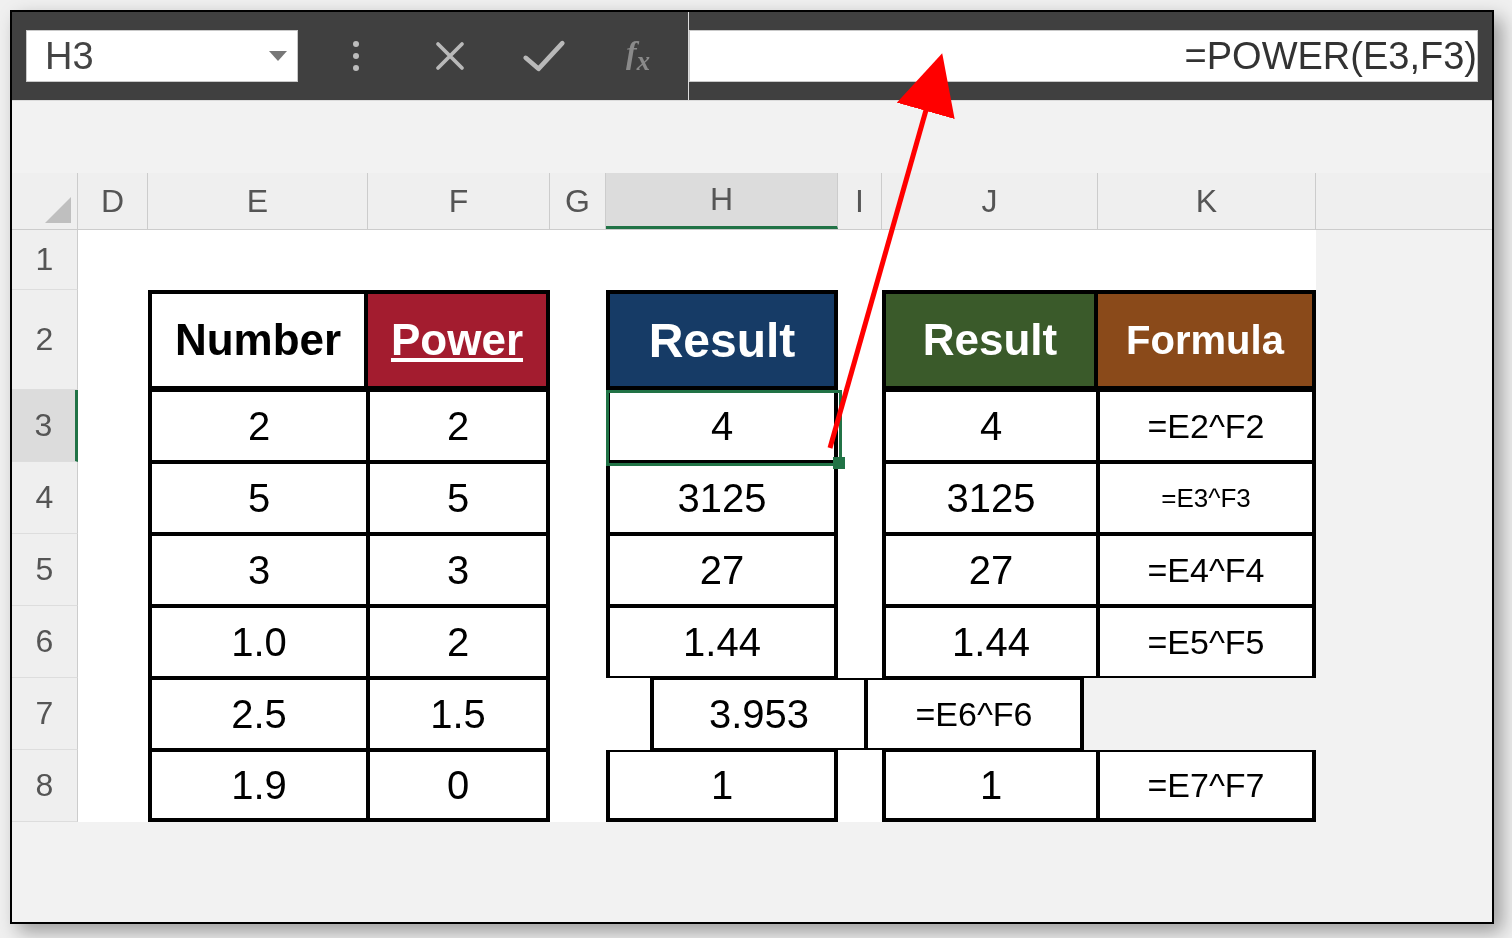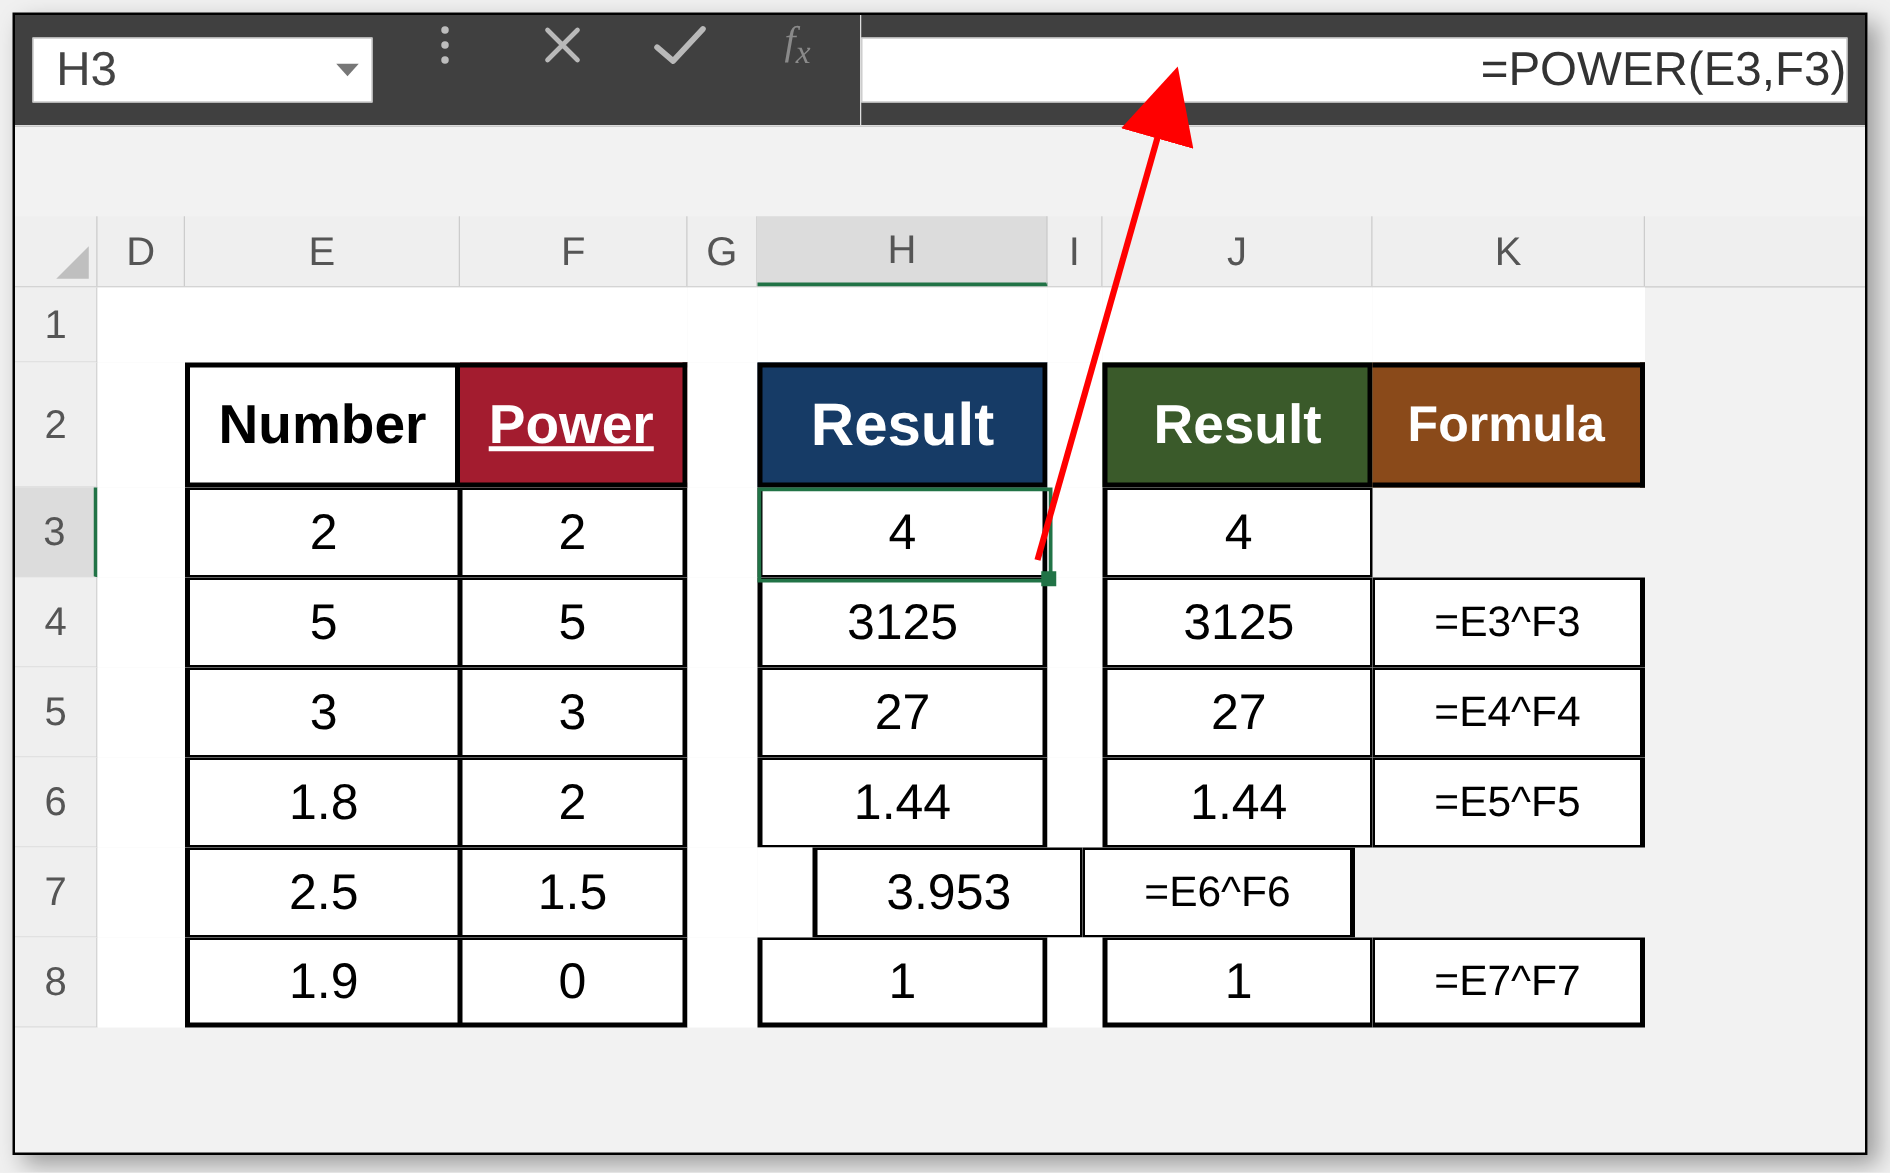--- a/index.html
+++ b/index.html
@@ -50,24 +50,25 @@
     right: 10px;
     top: 50%;
     transform: translateY(-50%);
     width: 0; height: 0;
     border-left: 9px solid transparent;
     border-right: 9px solid transparent;
     border-top: 10px solid #777;
   }
   .btngrp {
     display: flex;
-    align-items: flex-start;
+    align-items: center;
     gap: 46px;
     padding: 0 26px;
     border-right: 1px solid #ddd;
+    font-weight: bold;
   }
   .ico {
     width: 48px; height: 48px;
     display: flex;
     align-items: center;
     justify-content: center;
     color: #b7b7b7;
   }
   .dots { flex-direction: column; gap: 6px; }
   .dots i { display:block; width:6px;height:6px;border-radius:50%;background:#bdbdbd;}
@@ -269,47 +270,48 @@
     <div id="datarows">
         <div class="row">
           <div class="rh active">3</div>
           <div class="cell cD"></div>
           <div class="cell cE data dataL">2</div>
           <div class="cell cF data dataR">2</div>
           <div class="cell cG"></div>
           <div class="cell cH data dataL dataR">4</div>
           <div class="cell cI"></div>
           <div class="cell cJ data dataL">4</div>
+          <div class="cell cK data dataR" style="font-size:34px">=E2^F2</div>
         </div>
         <div class="row">
           <div class="rh">4</div>
           <div class="cell cD"></div>
           <div class="cell cE data dataL">5</div>
           <div class="cell cF data dataR">5</div>
           <div class="cell cG"></div>
           <div class="cell cH data dataL dataR">3125</div>
           <div class="cell cI"></div>
           <div class="cell cJ data dataL">3125</div>
-          <div class="cell cK data dataR" style="font-size:34px">=E3^F3</div>
+          <div class="cell cK data dataR" style="font-size:26px">=E3^F3</div>
         </div>
         <div class="row">
           <div class="rh">5</div>
           <div class="cell cD"></div>
           <div class="cell cE data dataL">3</div>
           <div class="cell cF data dataR">3</div>
           <div class="cell cG"></div>
           <div class="cell cH data dataL dataR">27</div>
           <div class="cell cI"></div>
           <div class="cell cJ data dataL">27</div>
           <div class="cell cK data dataR" style="font-size:34px">=E4^F4</div>
         </div>
         <div class="row">
           <div class="rh">6</div>
           <div class="cell cD"></div>
-          <div class="cell cE data dataL">1.8</div>
+          <div class="cell cE data dataL">1.0</div>
           <div class="cell cF data dataR">2</div>
           <div class="cell cG"></div>
           <div class="cell cH data dataL dataR">1.44</div>
           <div class="cell cI"></div>
           <div class="cell cJ data dataL">1.44</div>
           <div class="cell cK data dataR" style="font-size:34px">=E5^F5</div>
         </div>
         <div class="row">
           <div class="rh">7</div>
           <div class="cell cD"></div>

